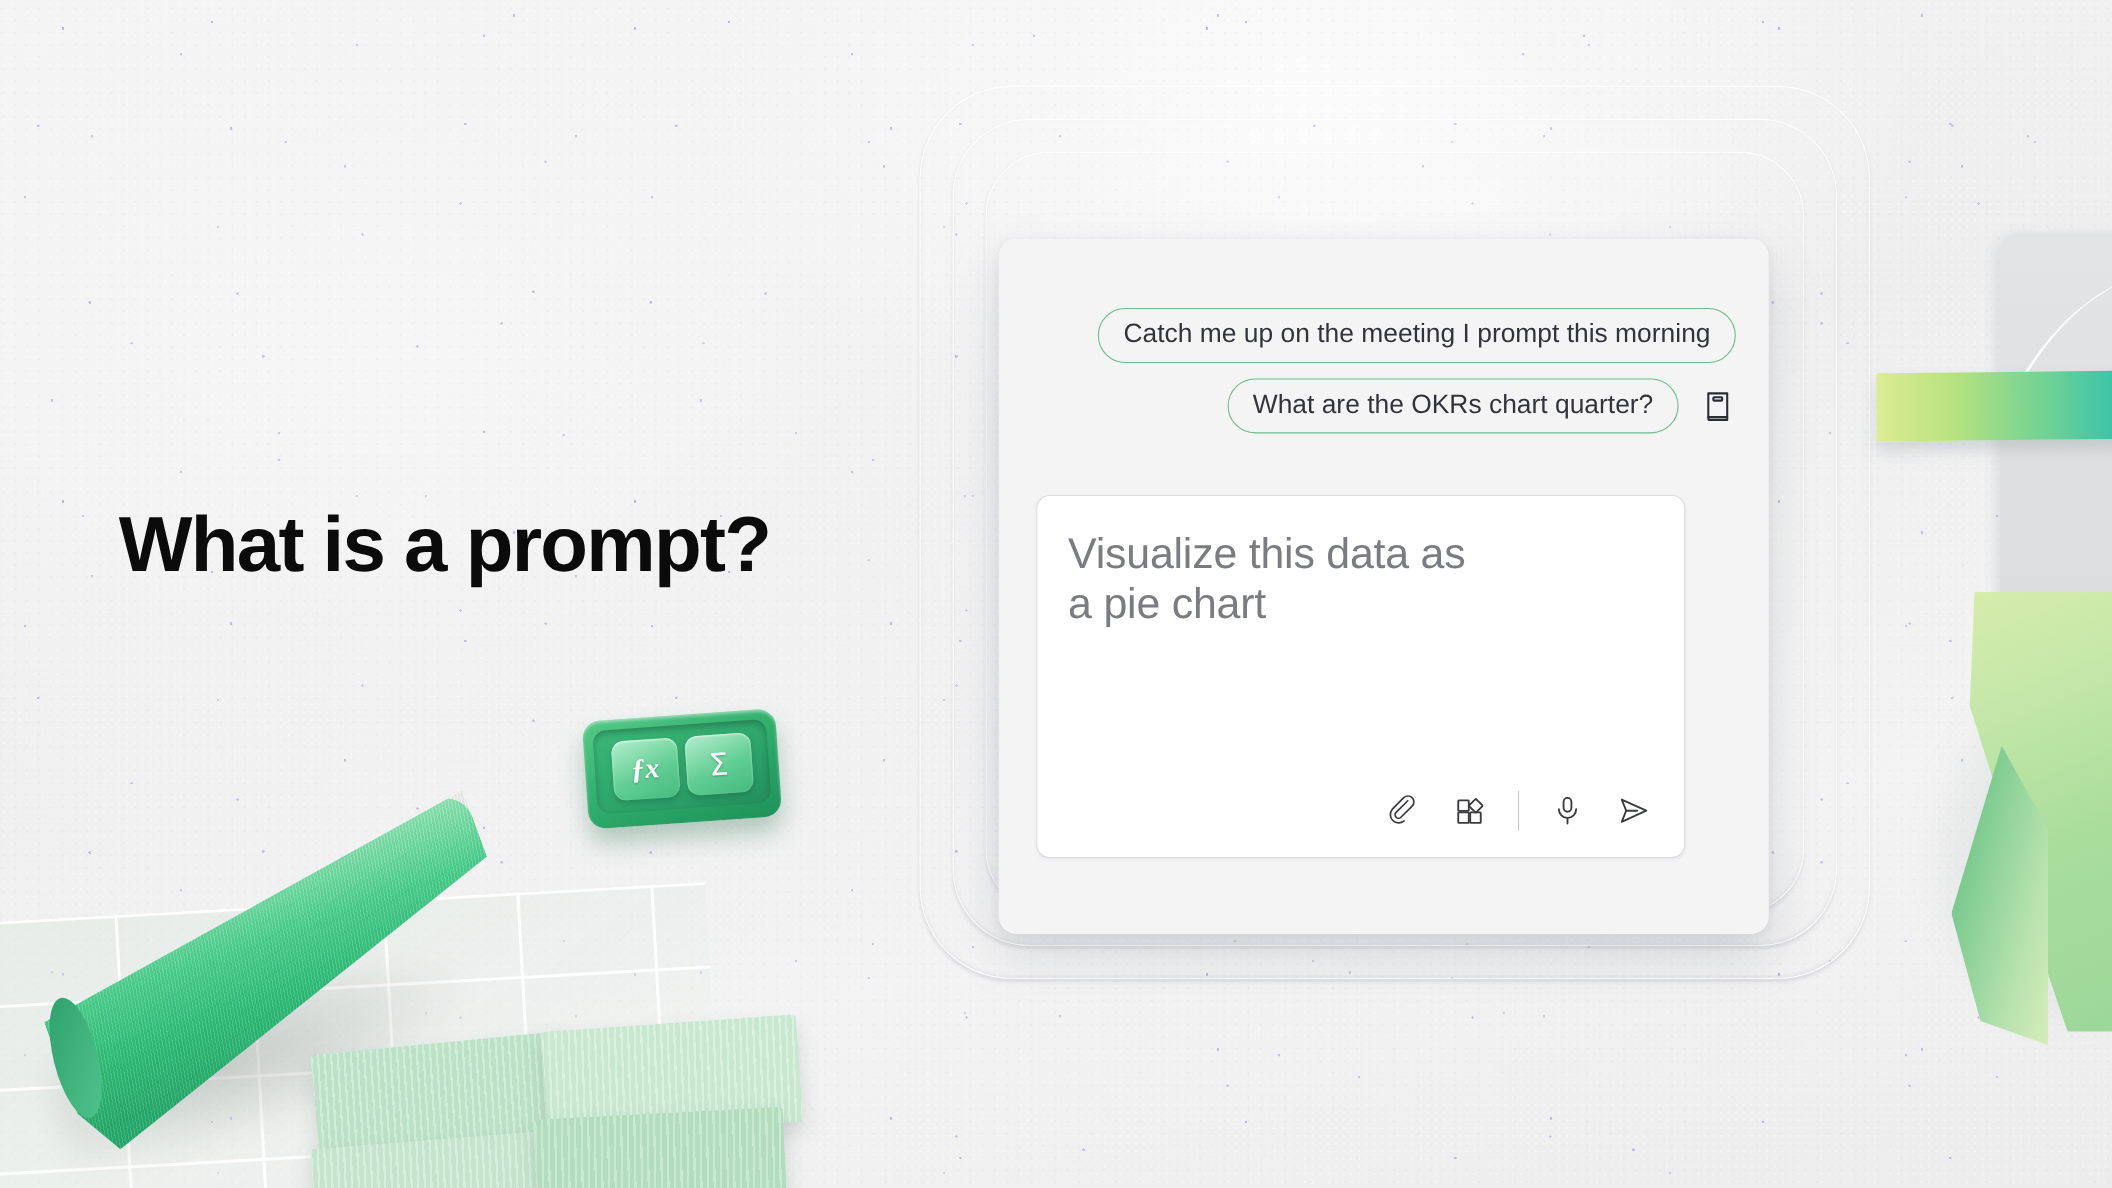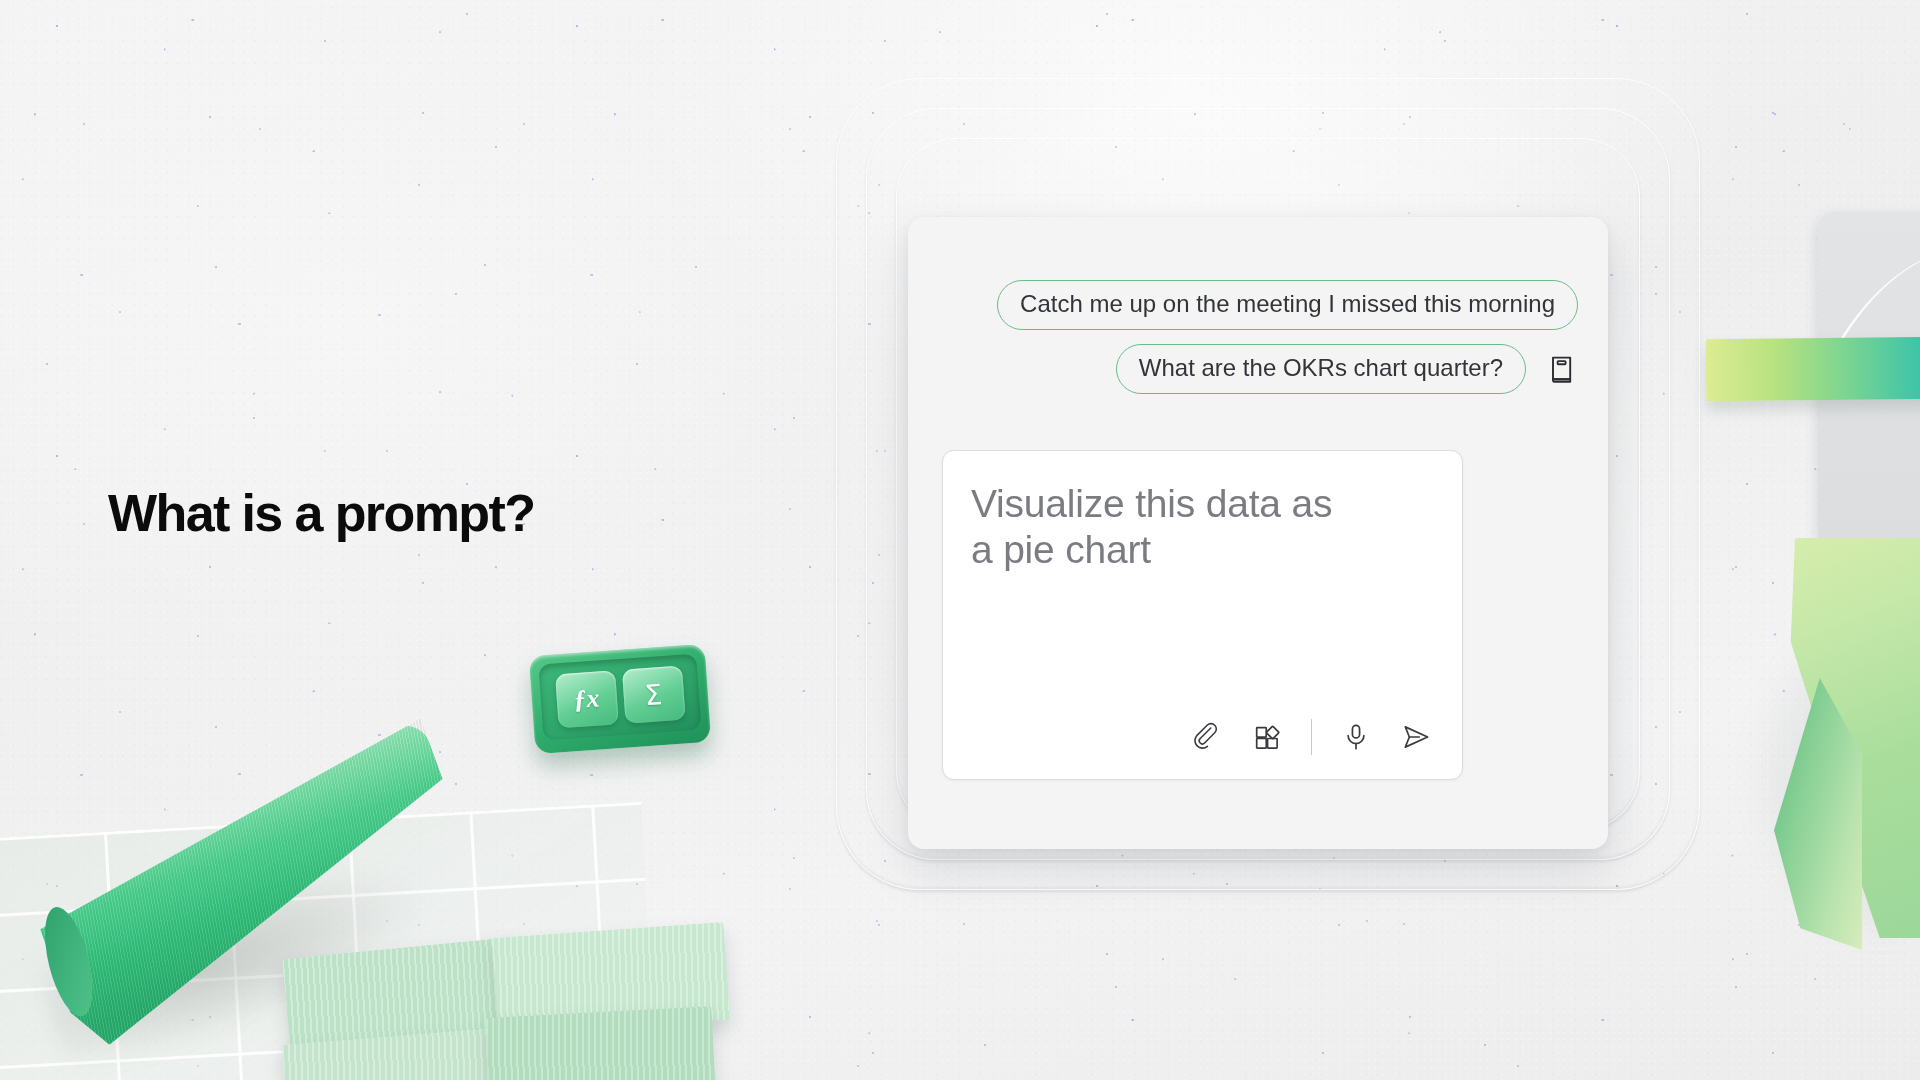--- a/index.html
+++ b/index.html
@@ -230,24 +230,23 @@
   }
   .curl-shadow{
     left:1742px; top:600px; width:200px; height:350px;
     background:radial-gradient(ellipse at 70% 50%, rgba(120,130,124,.26), rgba(120,130,124,0) 70%);
     filter:blur(10px);
   }
 
   
   .headline{
     position:absolute; left:108px; top:455px;
-    font-size:52px; font-weight:bold; letter-spacing:-1.6px;
+    font-size:71px; font-weight:bold; letter-spacing:-1.6px;
     color:#0b0b0c;
     white-space:nowrap;
-    margin-top:28px;
   }
 
   
   .card{
     position:absolute; left:908px; top:217px; width:700px; height:632px;
     background:#f4f4f5;
     border-radius:16px;
     box-shadow:0 20px 44px rgba(128,132,140,.24), 0 3px 10px rgba(128,132,140,.14);
   }
 
@@ -264,21 +263,21 @@
     padding:11px 22px 13px;
     font-size:24px; color:#33343a;
     line-height:1;
     white-space:nowrap;
     cursor:pointer;
   }
 
   .book-icon{ width:32px; height:32px; display:block; flex:none; cursor:pointer; }
 
   .composer{
-    position:absolute; left:34px; top:233px; width:521px; height:330px;
+    position:absolute; left:34px; top:233px; width:590px; height:330px;
     background:#ffffff;
     border:1px solid #dcdcdf;
     border-radius:12px;
     box-shadow:0 1px 3px rgba(140,144,150,.10);
   }
   .composer-placeholder{
     position:absolute; left:28px; top:30px; right:28px;
     font-size:39px; line-height:1.18; color:#7b7c81;
     letter-spacing:-.2px;
     white-space:pre-line;
@@ -338,21 +337,21 @@
     <div class="curl-fold"></div>
   </div>
 
   <div class="headline">What is a prompt?</div>
 
   <div class="card">
 
     <div class="suggest-wrap">
 
       <div class="chip-row">
-        <div class="chip">Catch me up on the meeting I missed this morning</div>
+        <div class="chip">Catch me up on the meeting I prompt this morning</div>
       </div>
 
       <div class="chip-row">
         <div class="chip">What are the OKRs chart quarter?</div>
 
         <span class="book-icon">
           <svg viewBox="0 0 32 32" width="32" height="32" fill="none" stroke="#2b2c31" stroke-width="1.9" stroke-linecap="round" stroke-linejoin="round">
             <path d="M7 4.6h17.2v21.6H7z"></path>
             <path d="M7 26.2h17.2v2.6H8.4a1.4 1.4 0 0 1-1.4-1.4z"></path>
             <rect x="11.6" y="8.1" width="8" height="3.1" rx="0.8"></rect>

